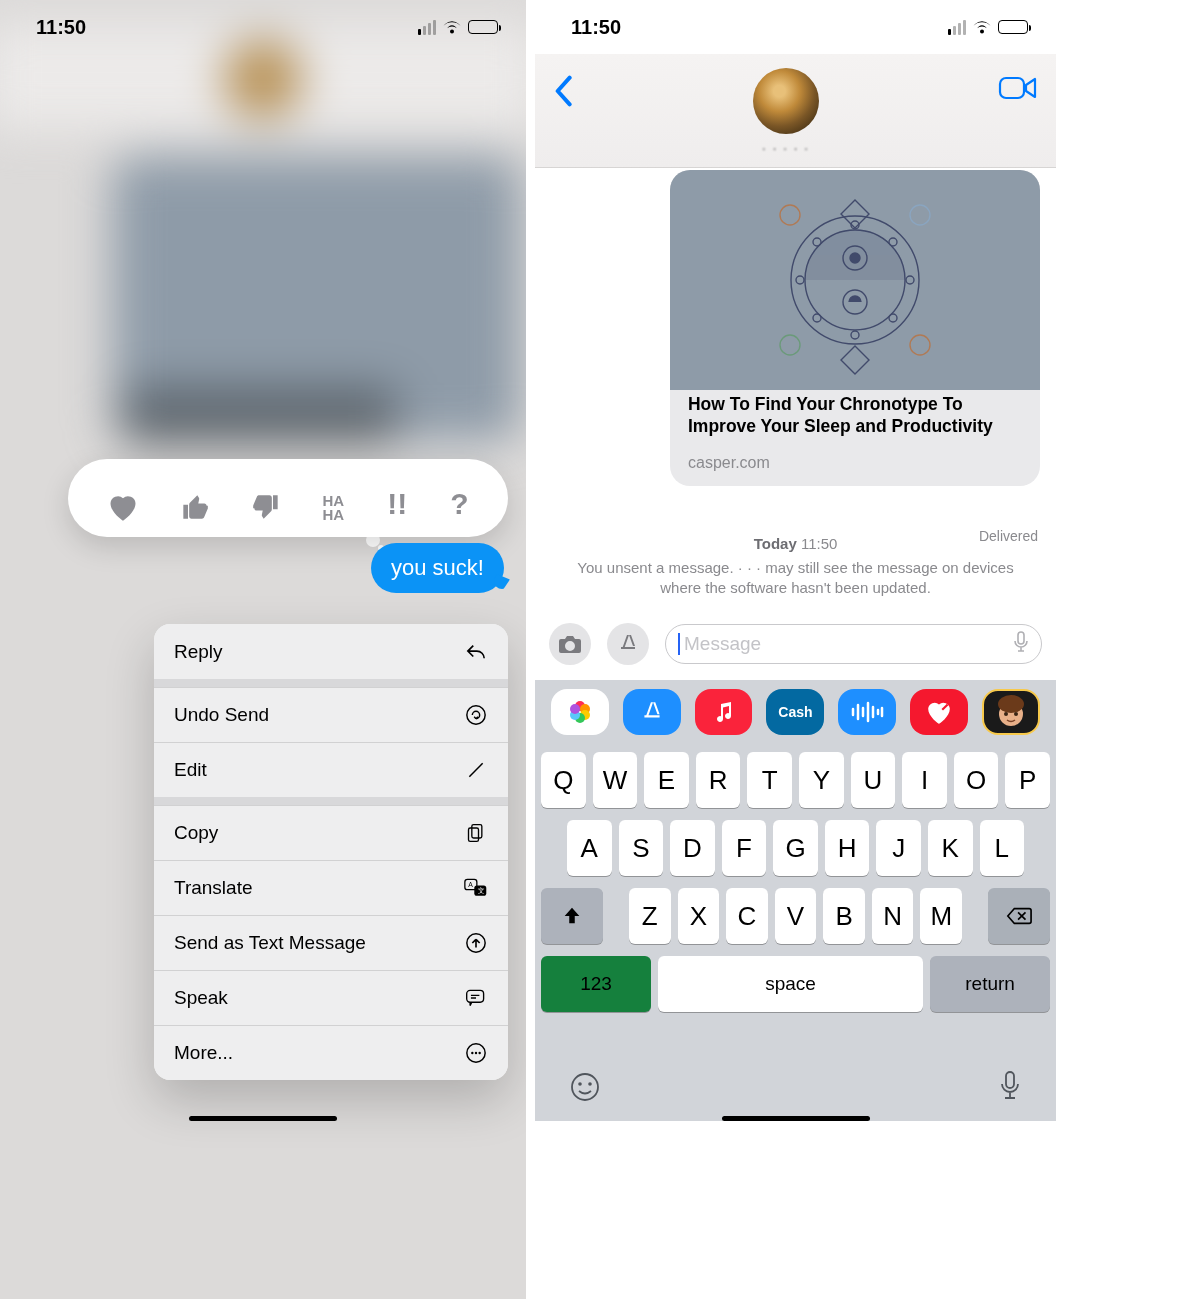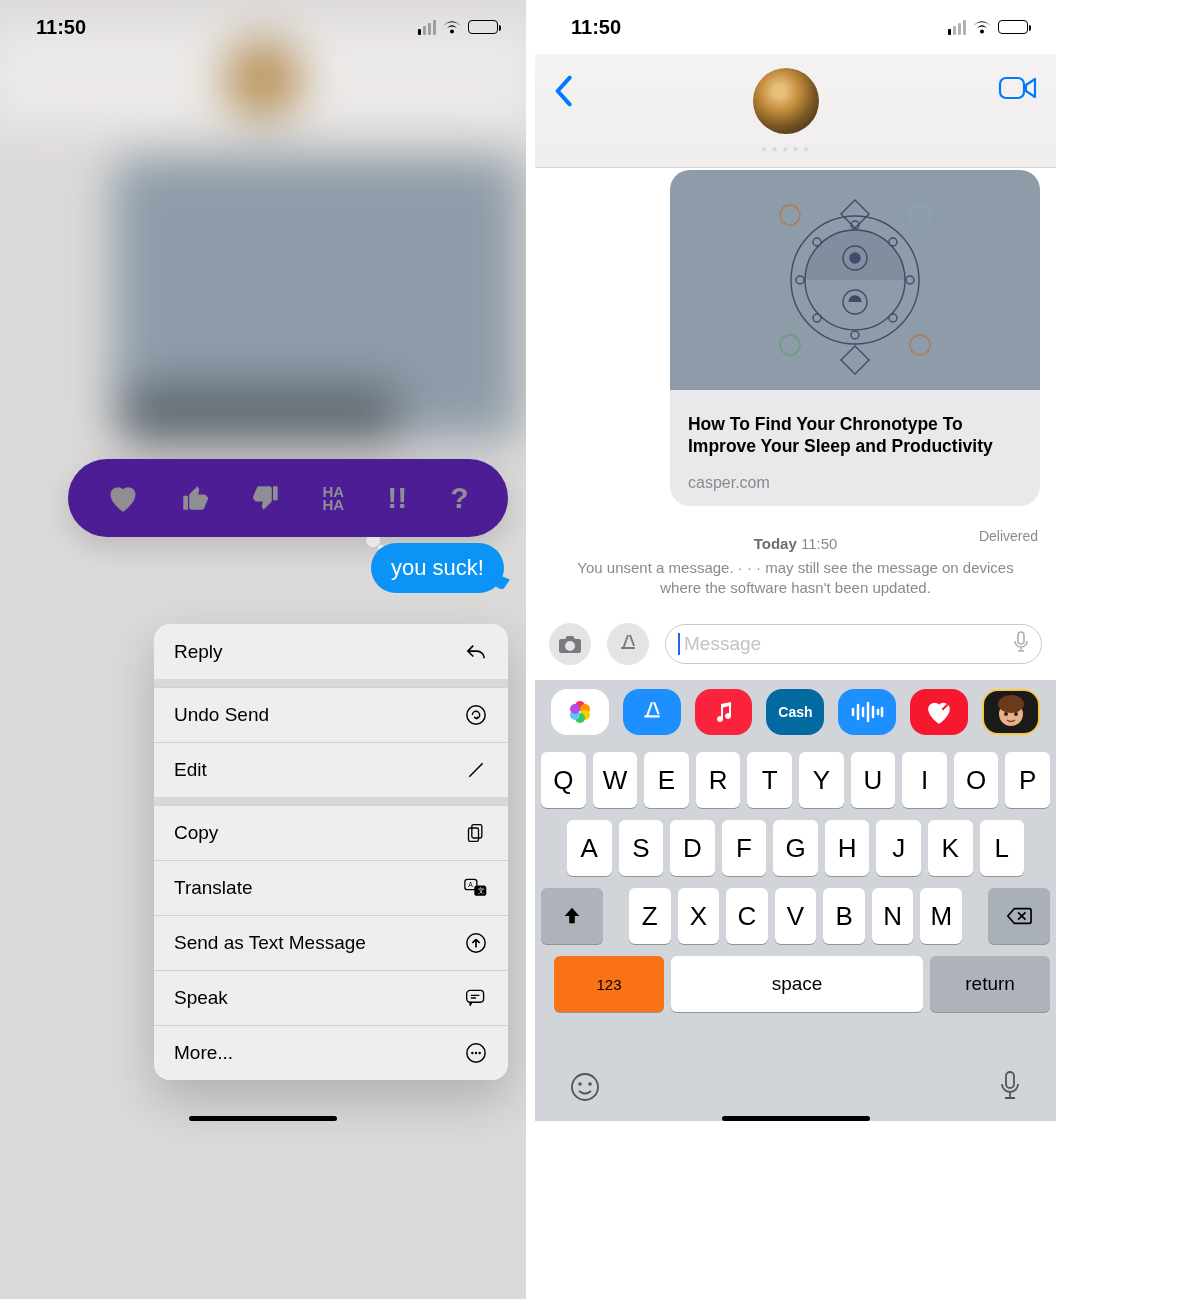--- a/index.html
+++ b/index.html
@@ -23,21 +23,21 @@
   .battery-fill { width: 70%; height: 100%; background: #000; border-radius: 2px 0 0 2px; }
 
   
   .blurred-bg { position: absolute; inset: 0; filter: blur(22px); transform: scale(1.05); }
   .bb-header { position: absolute; top: 54px; left: 0; right: 0; height: 100px; background: #eceae9; }
   .bb-avatar { position: absolute; top: 70px; left: 50%; transform: translateX(-50%); width: 72px; height: 72px; border-radius: 50%; background: radial-gradient(circle,#c59a56 30%,#8a6a3b 80%); }
   .bb-card { position: absolute; top: 180px; left: 120px; right: 18px; height: 270px; background: #8e9ba8; border-radius: 20px; }
   .bb-text { position: absolute; top: 400px; left: 130px; width: 260px; height: 56px; background: rgba(0,0,0,.35); border-radius: 8px; }
 
   
-  .tapback-pill { position: absolute; top: 459px; left: 68px; width: 440px; height: 78px; background: #4c1d95; border-radius: 40px; display: flex; align-items: center; justify-content: space-around; padding: 16px 18px; box-shadow: 0 10px 28px rgba(0,0,0,.15); }
+  .tapback-pill { position: absolute; top: 459px; left: 68px; width: 440px; height: 78px; background: #ffffff; border-radius: 40px; display: flex; align-items: flex-end; justify-content: space-around; padding: 16px 18px; box-shadow: 0 10px 28px rgba(0,0,0,.15); }
   .tapback-tail { position: absolute; top: 533px; left: 366px; width: 14px; height: 14px; background: #fff; border-radius: 50%; box-shadow: 8px 8px 0 -4px #fff; }
   .tapback-item { color: #8e8e93; font-size: 32px; font-weight: 800; cursor: pointer; }
   .tapback-item svg { display: block; }
 
   
   .msg-bubble { position: absolute; top: 543px; left: 371px; background: #0b93f6; color: #fff; font-size: 22px; padding: 12px 20px; border-radius: 26px; }
   .msg-bubble::after { content: ""; position: absolute; right: -6px; bottom: 4px; width: 16px; height: 16px; background: #0b93f6; border-radius: 50%; clip-path: polygon(0 0,100% 40%,60% 100%,0 100%); }
 
   
   .ctx-menu { position: absolute; top: 624px; left: 154px; width: 354px; background: #eeeeef; border-radius: 16px; overflow: hidden; box-shadow: 0 20px 50px rgba(0,0,0,.2); }
@@ -54,21 +54,21 @@
   .nav-back { color: #007aff; font-size: 36px; font-weight: 500; cursor: pointer; padding-top: 10px; }
   .nav-center { display: flex; flex-direction: column; align-items: center; gap: 6px; padding-top: 4px; }
   .nav-avatar { width: 66px; height: 66px; border-radius: 50%; background: radial-gradient(circle at 40% 35%, #e8c079 10%, #c08a3a 35%, #7a5626 60%, #3a2a12 90%); }
   .nav-name { font-size: 14px; color: #555; filter: blur(1px); letter-spacing: 1px; }
   .nav-video { color: #007aff; cursor: pointer; padding-top: 10px; }
 
   
   .link-card { position: absolute; top: 170px; left: 135px; width: 370px; background: #e9e9eb; border-radius: 20px; overflow: hidden; }
   .link-image { height: 220px; background: #8e9ba8; display: flex; align-items: center; justify-content: center; }
   .link-image svg { width: 200px; height: 200px; }
-  .link-meta { padding: 24px 18px 14px; }
+  .link-meta { padding: 4px 18px 14px; }
   .link-title { font-size: 17.5px; font-weight: 600; line-height: 1.25; color: #000; }
   .link-domain { font-size: 16px; color: #8a8a8e; margin-top: 16px; }
   .delivered { position: absolute; top: 490px; right: 18px; font-size: 14px; color: #8a8a8e; margin-top: 38px; }
 
   
   .msg-timestamp { position: absolute; top: 535px; left: 0; right: 0; text-align: center; font-size: 15px; color: #8a8a8e; }
   .msg-timestamp b { font-weight: 600; color: #6d6d72; }
   .unsent-notice { position: absolute; top: 558px; left: 24px; right: 24px; text-align: center; font-size: 15px; color: #8a8a8e; line-height: 1.35; }
 
   
@@ -92,21 +92,21 @@
 
   
   .keyboard { position: absolute; top: 744px; left: 0; right: 0; bottom: 178px; background: #d1d4d9; padding: 8px 6px 6px; display: flex; flex-direction: column; gap: 12px; }
   .kb-row { display: flex; gap: 7px; justify-content: center; }
   .key { flex: 1; height: 56px; background: #fff; border-radius: 6px; box-shadow: 0 1px 0 rgba(0,0,0,.3); display: flex; align-items: center; justify-content: center; font-size: 26px; font-weight: 400; color: #000; cursor: pointer; }
   .key-shift, .key-del { flex: 0 0 62px; background: #adb2bb; }
   .key-del { background: #aab0b8; }
   .kb-row.r2 { padding: 0 26px; }
   .kb-row.r3 .kgap { flex: 0 0 12px; }
   .kb-bottom { display: flex; gap: 7px; }
-  .key-123 { flex: 0 0 110px; background: #f97316; font-size: 15px; margin-left: 13px; }
+  .key-123 { flex: 0 0 110px; background: #15803d; font-size: 19px; }
   .key-space { flex: 1; font-size: 19px; }
   .key-return { flex: 0 0 120px; background: #adb2bb; font-size: 19px; }
   .kb-footer { position: absolute; top: 1058px; left: 0; right: 0; height: 62px; display: flex; align-items: center; justify-content: space-between; padding: 0 34px; background: #d1d4d9; }
   .kb-footer svg { color: #50555c; }
   .panel-right .home-indicator { bottom: 178px; }
 </style>
 </head>
 <body>
 
 <div class="container">

